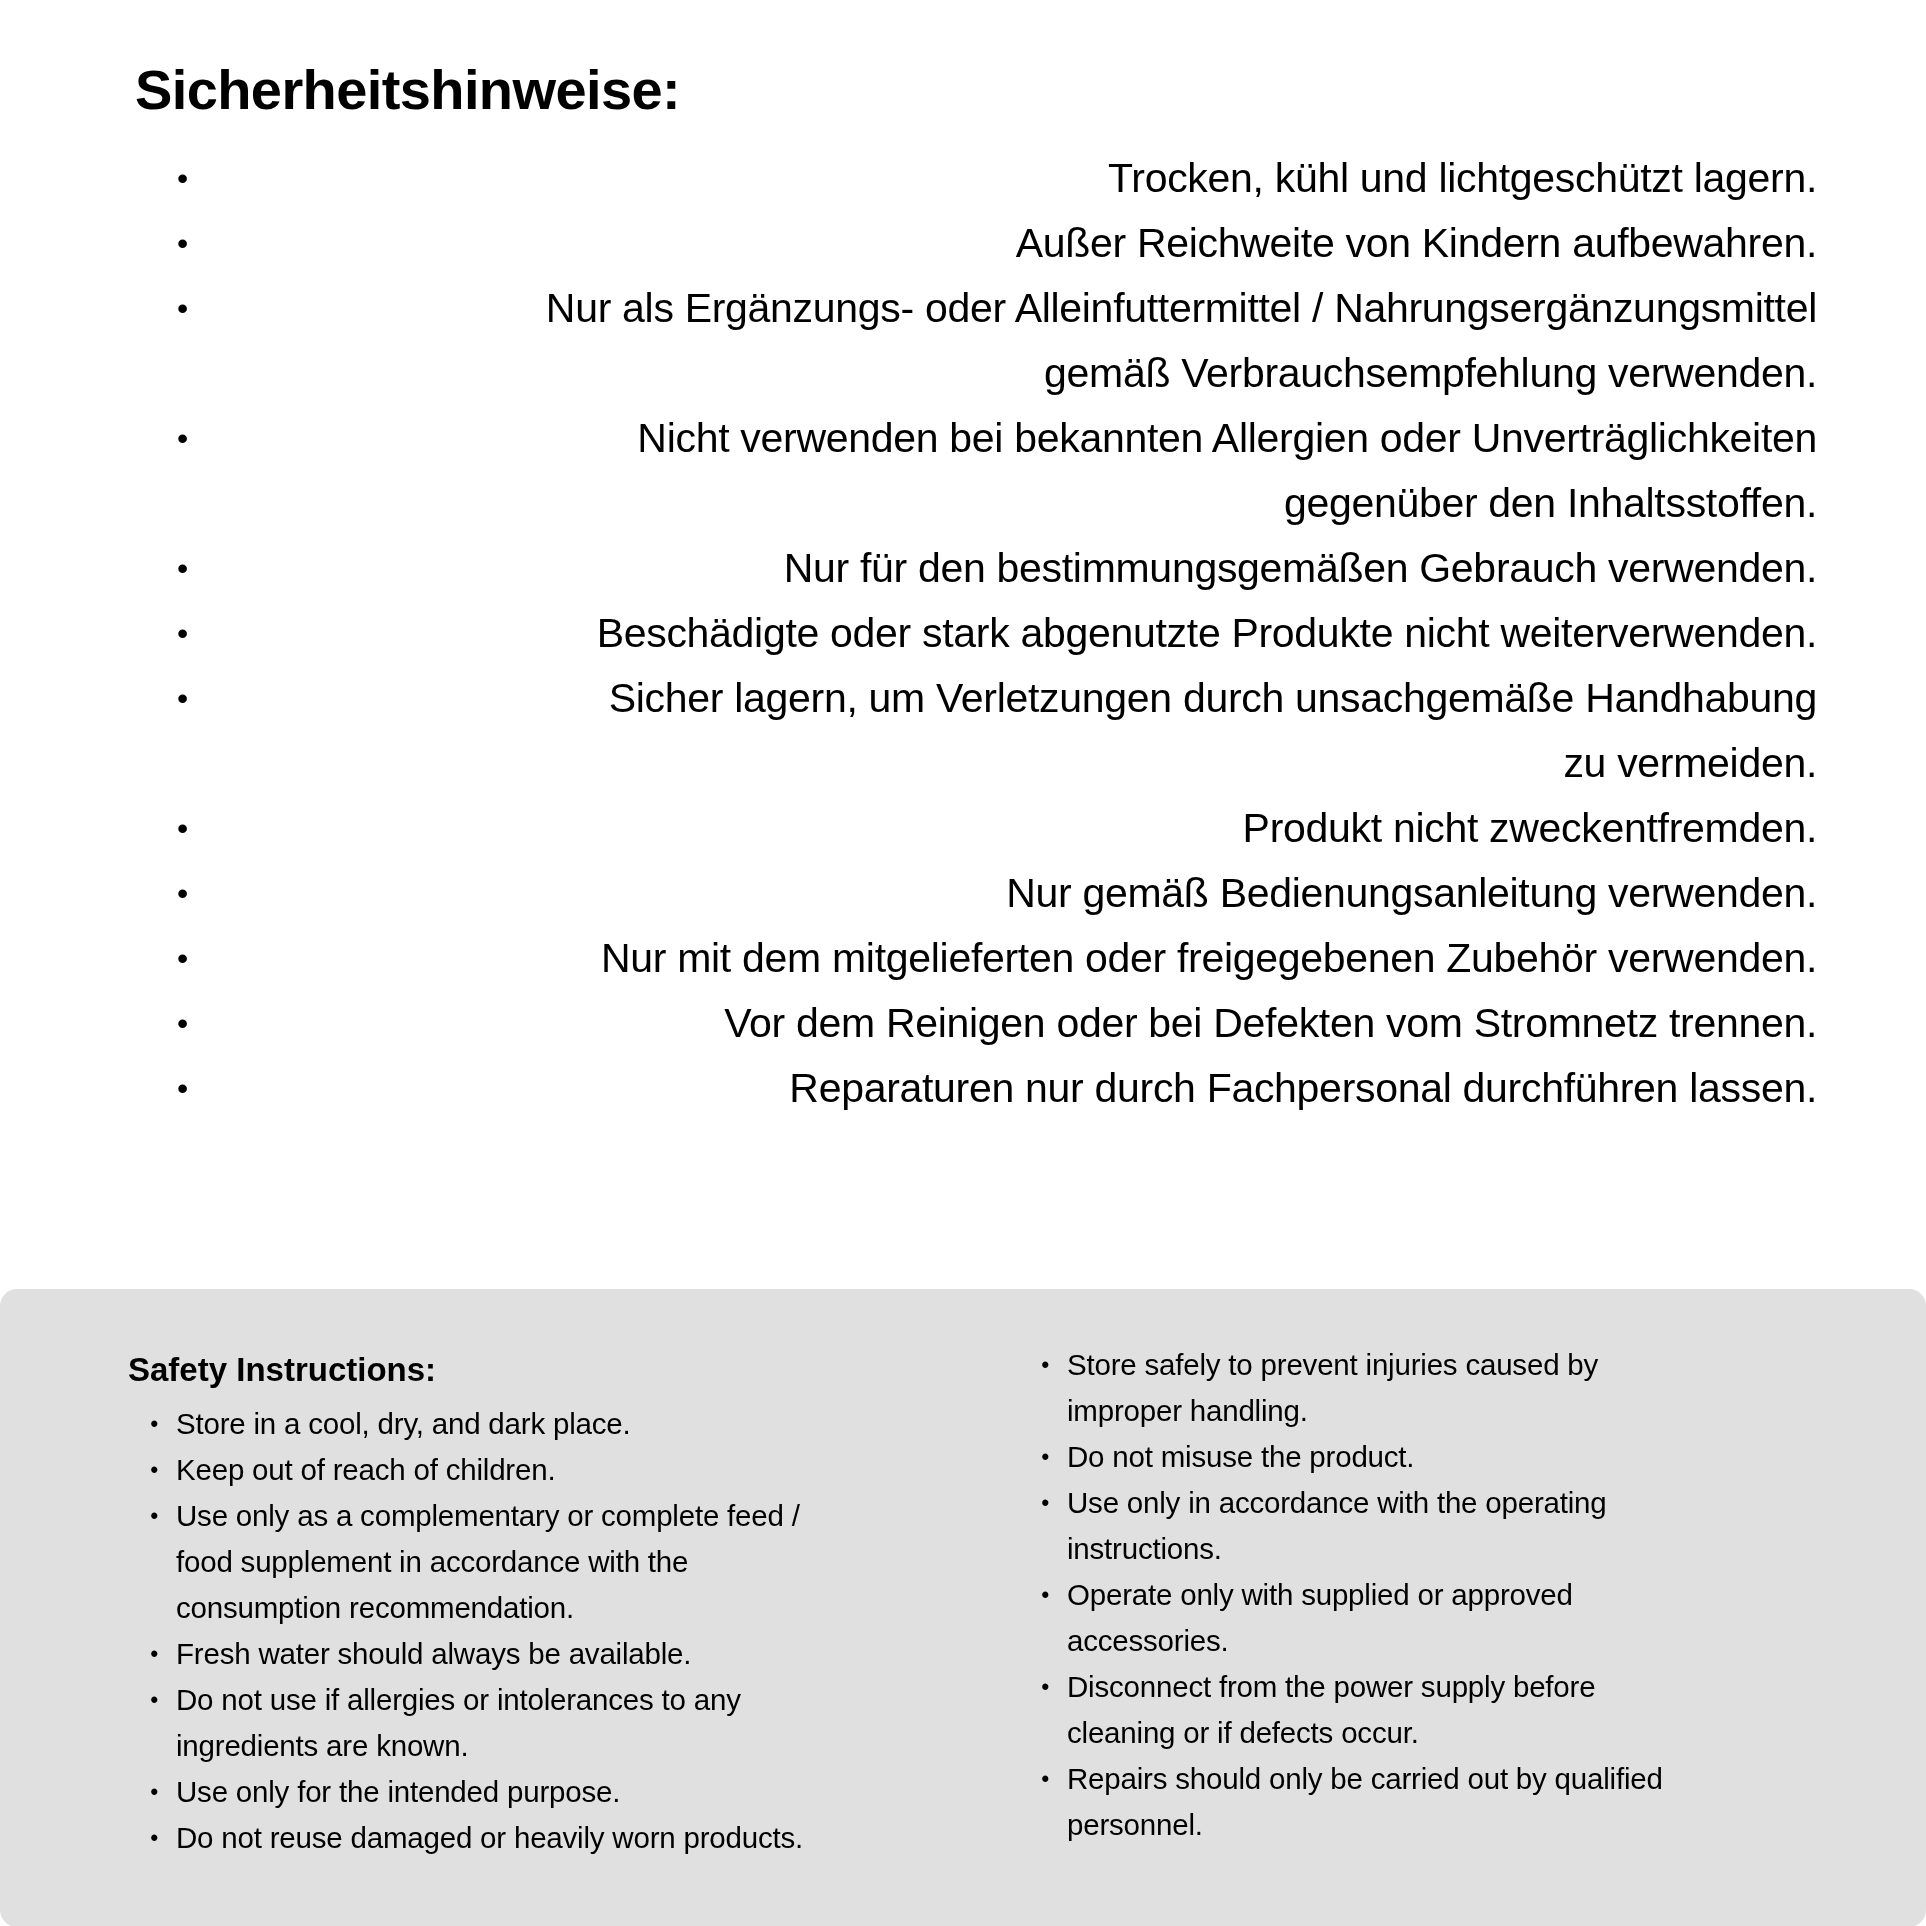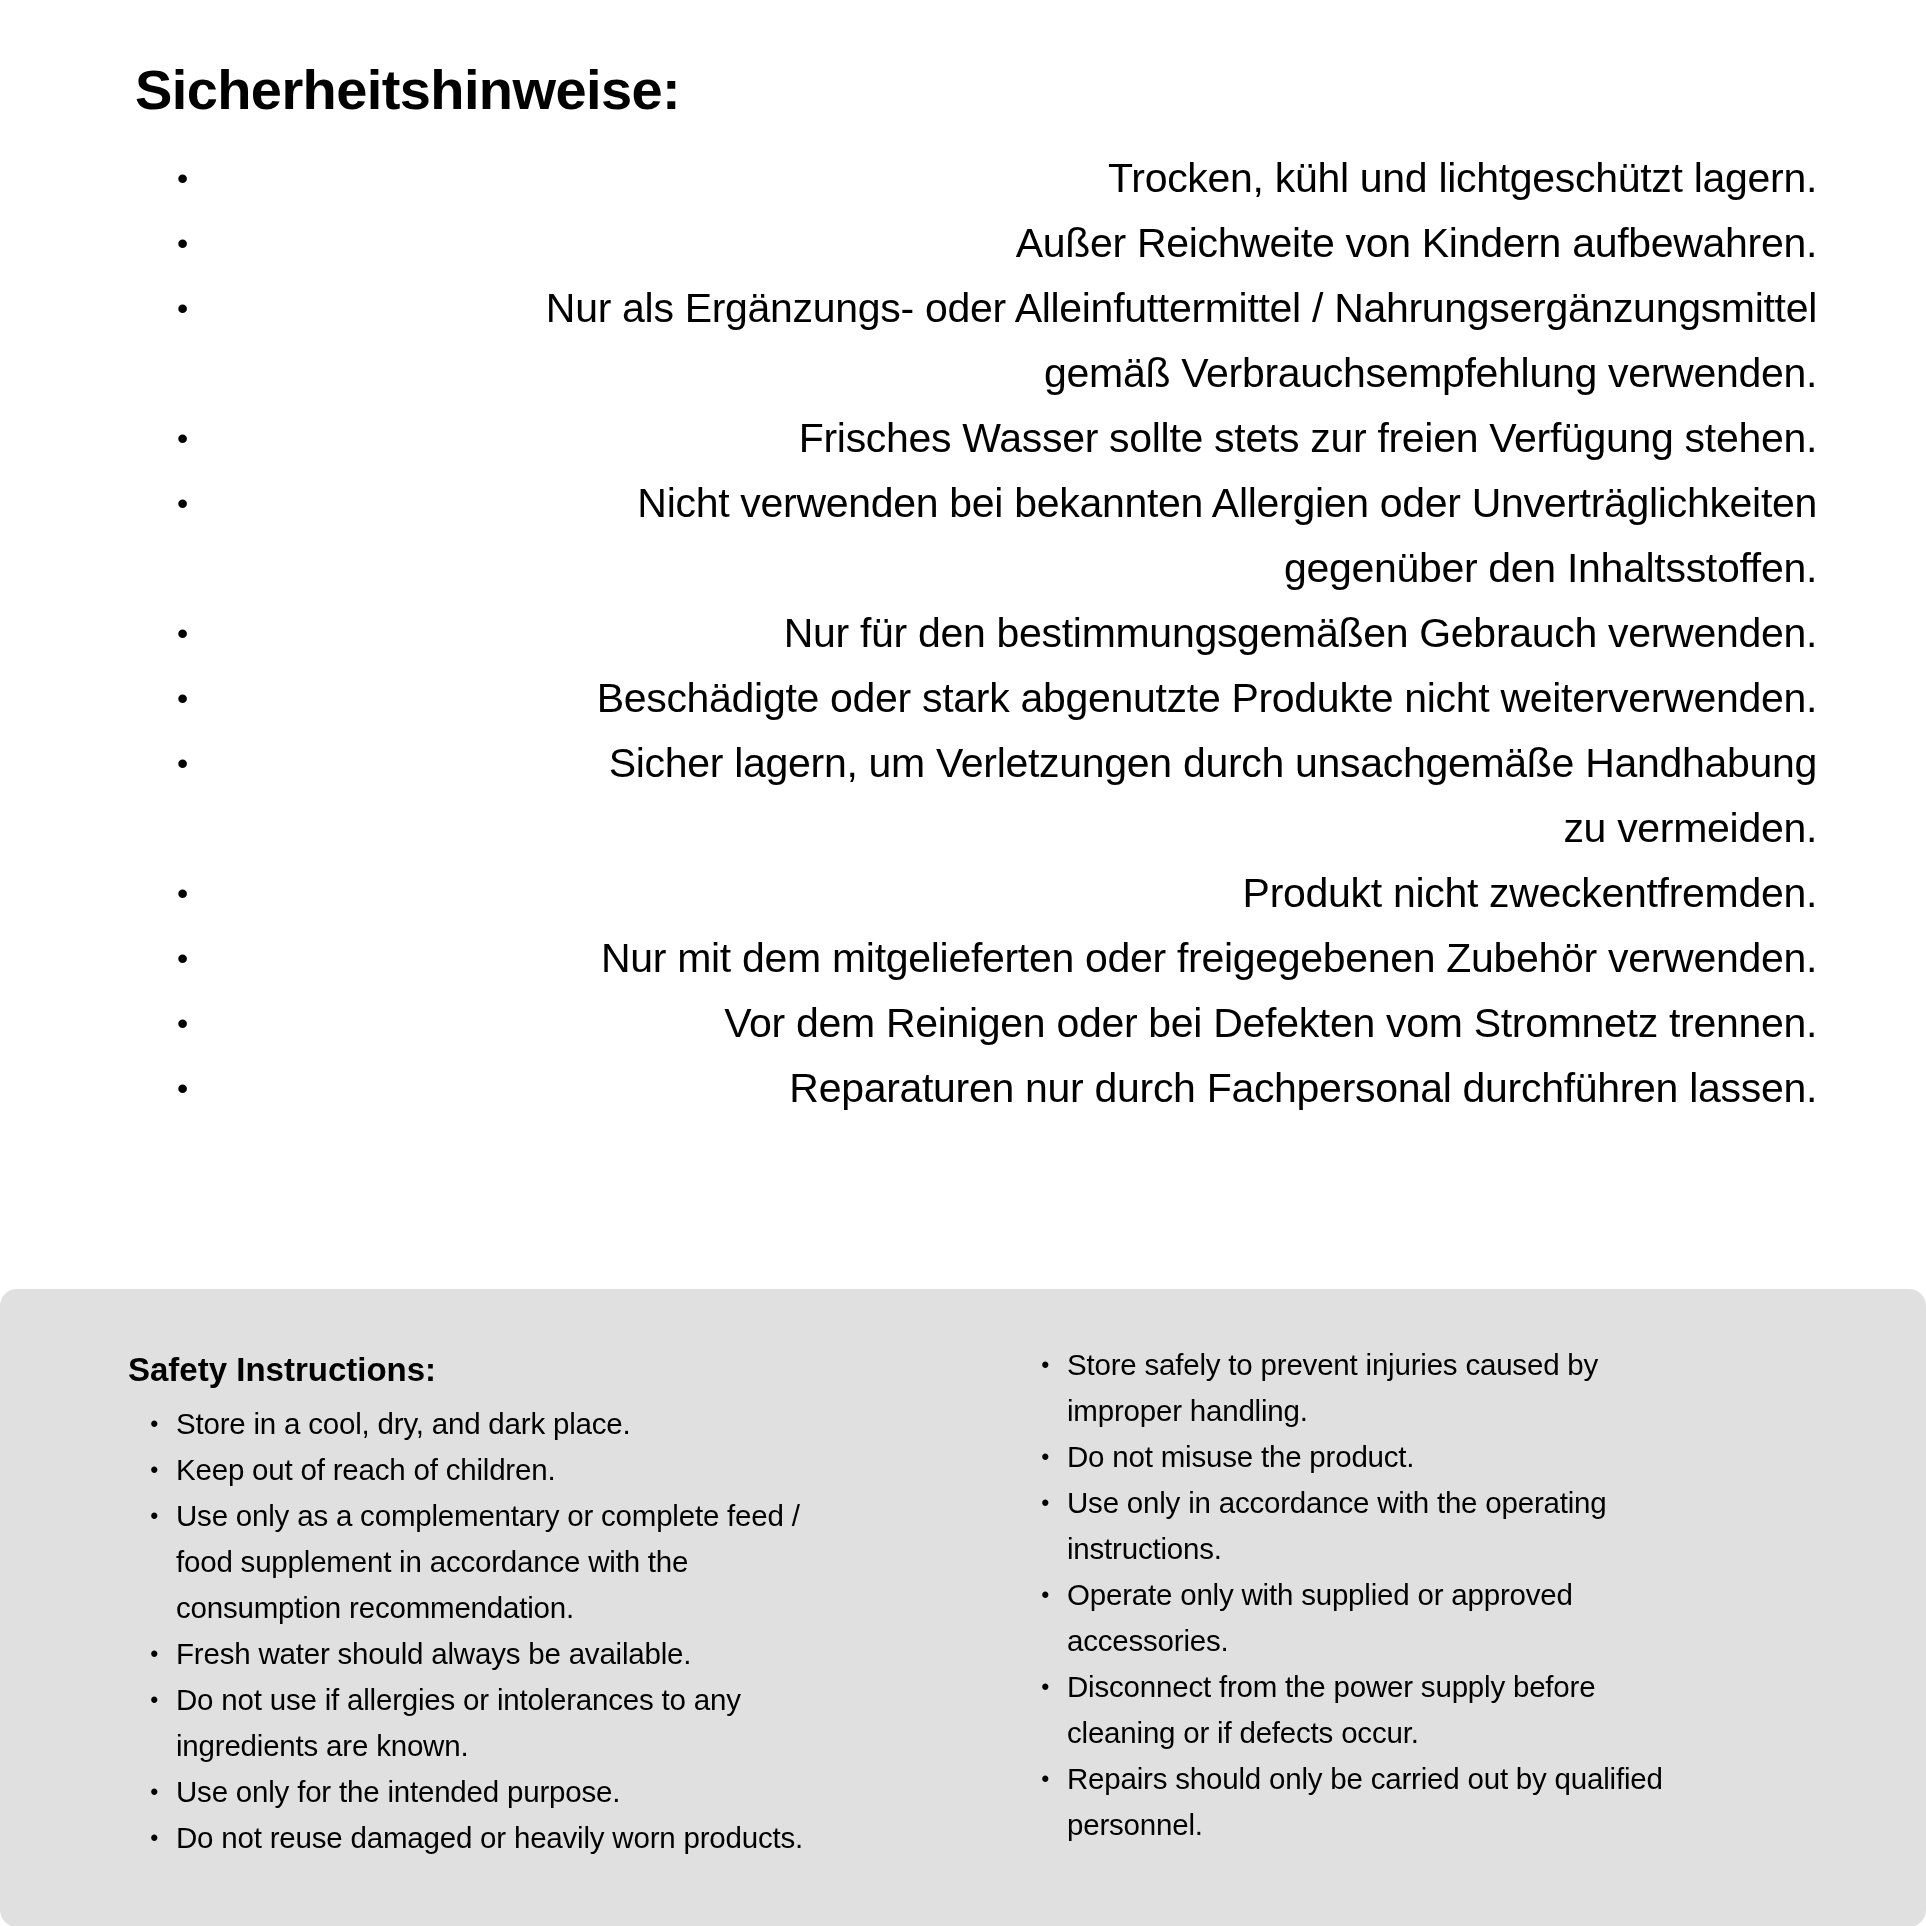--- a/index.html
+++ b/index.html
@@ -84,28 +84,28 @@
 
 <div class="page">
 
   <section class="german-section" lang="de">
     <h1 class="german-title">Sicherheitshinweise:</h1>
     <ul class="german-list">
         <li>Trocken, kühl und lichtgeschützt lagern.</li>
         <li>Außer Reichweite von Kindern aufbewahren.</li>
         <li>Nur als Ergänzungs- oder Alleinfuttermittel / Nahrungsergänzungsmittel
 gemäß Verbrauchsempfehlung verwenden.</li>
-        <li>Frisches Wasser sollte stets zur freien Verfügung stehen.</li>
         <li>Nicht verwenden bei bekannten Allergien oder Unverträglichkeiten
 gegenüber den Inhaltsstoffen.</li>
         <li>Nur für den bestimmungsgemäßen Gebrauch verwenden.</li>
         <li>Beschädigte oder stark abgenutzte Produkte nicht weiterverwenden.</li>
         <li>Sicher lagern, um Verletzungen durch unsachgemäße Handhabung
 zu vermeiden.</li>
         <li>Produkt nicht zweckentfremden.</li>
+        <li>Nur gemäß Bedienungsanleitung verwenden.</li>
         <li>Nur mit dem mitgelieferten oder freigegebenen Zubehör verwenden.</li>
         <li>Vor dem Reinigen oder bei Defekten vom Stromnetz trennen.</li>
         <li>Reparaturen nur durch Fachpersonal durchführen lassen.</li>
       </ul>
   </section>
 
   <section class="english-section" lang="en">
     <h2 class="english-title">Safety Instructions:</h2>
     <ul class="english-list right-column">
         <li>Store safely to prevent injuries caused by

